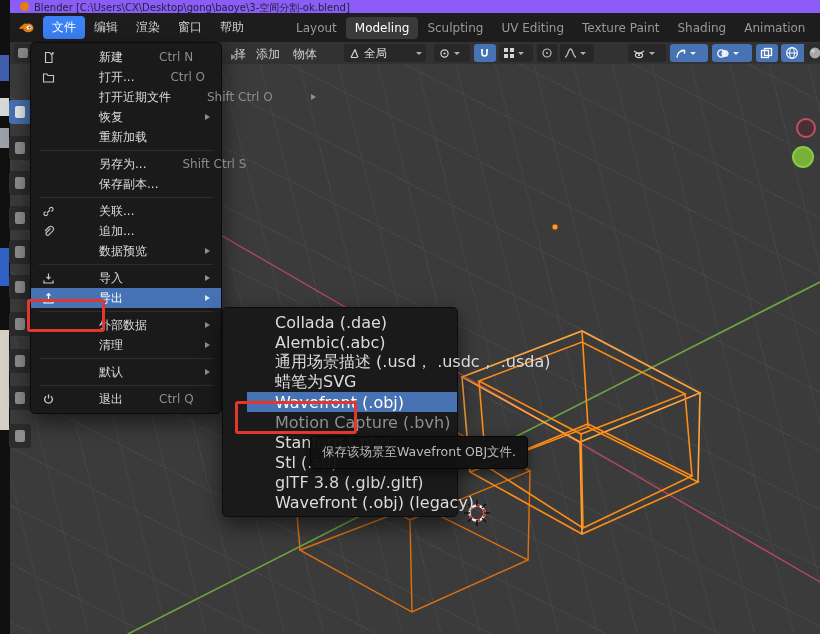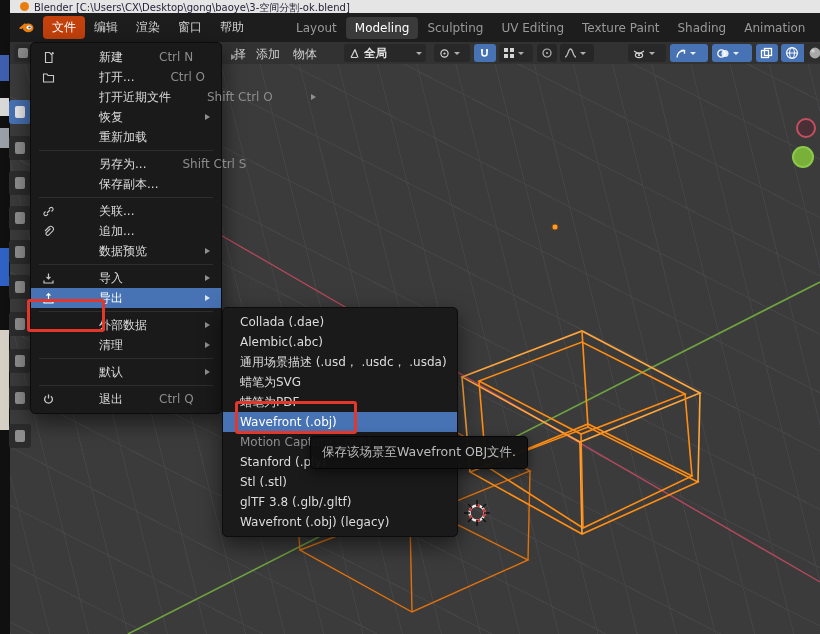--- a/index.html
+++ b/index.html
@@ -6,50 +6,50 @@
   html,body { background:#222; }
   .screen {
     position:relative; width:820px; height:634px; overflow:hidden;
     background:#1d1d1d; font-family:"DejaVu Sans","Liberation Sans",sans-serif;
     -webkit-font-smoothing:antialiased;
   }
   
   .sliver { position:absolute; left:0; top:0; width:10px; height:634px; background:#101010; z-index:1; }
   .sliver .b { position:absolute; left:0; width:9px; }
   
-  .titlebar { position:absolute; left:10px; top:0; right:0; height:13px; background:#e5e5e5;
+  .titlebar { position:absolute; left:10px; top:0; right:0; height:13px; background:#8b5cf6;
     display:flex; align-items:flex-start; gap:5px; padding:1px 0 0 10px; z-index:3; overflow:hidden; }
   .blender-logo-sm { width:9px; height:9px; border-radius:50%; background:#e87d0d; margin-top:1px; flex:0 0 auto; }
   .titlebar .ttl { font-size:10px; color:#24243a; white-space:nowrap; }
   
   .topbar { position:absolute; left:10px; top:13px; right:0; height:29px; background:#1d1d1d;
     display:flex; align-items:center; padding-left:8px; z-index:3; overflow:hidden; }
   .blender-logo { width:17px; height:13px; margin-right:8px; flex:0 0 auto; }
   .tmenu { font-size:12px; color:#cfcfcf; padding:3px 9px; border-radius:4px; white-space:nowrap; cursor:default; }
-  .tmenu.active { background:#c2410c; color:#fff; }
+  .tmenu.active { background:#3b82f6; color:#fff; }
   .tabs { display:flex; align-items:center; margin-left:34px; }
   .tab { font-size:12px; color:#999; padding:4px 9px; border-radius:4px; white-space:nowrap; }
   .tab.active { background:#3a3a3a; color:#fff; }
   .chev { width:0; height:0; border:3px solid transparent; border-top-color:#b0b0b0; margin-top:4px; }
   
   .viewport { position:absolute; left:10px; top:42px; right:0; bottom:0; background:#3b3b3b;
     background-image:
       repeating-linear-gradient(76deg,  #444446 0 1px, transparent 1px 38px),
       repeating-linear-gradient(207deg, #454547 0 1px, transparent 1px 52px);
     z-index:1; }
   .vp-svg { position:absolute; left:0; top:42px; z-index:2; pointer-events:none; }
   .gizmo-x { position:absolute; left:796px; top:118px; width:20px; height:20px; border-radius:50%;
     background:#4a3036; border:2.5px solid #c4505f; z-index:2; }
   .gizmo-y { position:absolute; left:792px; top:146px; width:22px; height:22px; border-radius:50%;
     background:#79b03a; border:2px solid #8cc94a; z-index:2; }
   
   .vheader { position:absolute; left:10px; top:42px; right:0; height:22px; background:#323232; z-index:4; }
   .vh-label { position:absolute; top:4px; font-size:12px; color:#d0d0d0; white-space:nowrap; }
   .hbtn { position:absolute; top:2px; height:18px; background:#282828; border-radius:3px;
-    display:flex; align-items:center; gap:3px; padding:0 4px;font-weight:bold; }
+    display:flex; align-items:center; gap:3px; padding:0 4px; }
   .hbtn.act { background:#4772b3; }
   .hbtn .txt { font-size:11.5px; color:#e2e2e2; white-space:nowrap; }
   .edit-type-btn { position:absolute; left:4px; top:2px; width:18px; height:18px; background:#2c2c2c; border-radius:3px; z-index:2;}
   .edit-type-btn::after { content:""; position:absolute; inset:4px; background:#8f8f8f; border-radius:2px; }
   
   .toolshelf { position:absolute; left:0; top:64px; width:34px; bottom:0; z-index:2; }
   .tool { position:absolute; left:9px; width:22px; height:24px; background:#2c2c2c; border-radius:3px; }
   .tool::after { content:""; position:absolute; inset:6px; background:#8f8f8f; border-radius:2px; }
   .tool.act { background:#4772b3; }
   .tool.act::after { background:#eaeaea; }
@@ -61,21 +61,21 @@
   .mi { height:20px; display:flex; align-items:center; padding:0 8px; font-size:12px; color:#dcdcdc;gap:36px; }
   .mi .ic { width:18px; margin-right:6px; display:flex; justify-content:center; flex:0 0 auto; }
   .mi .lb { white-space:nowrap; }
   .mi .sc { margin-left:auto; color:#8d8d8d; white-space:nowrap; }
   .mi .ar { width:10px; margin-left:auto; display:flex; justify-content:flex-end; flex:0 0 auto; }
   .mi .sc + .ar { margin-left:0; }
   .mi .ar i { width:0; height:0; border:3.5px solid transparent; border-left:5px solid #909090; display:block; }
   .mi.active { background:#4772b3; color:#fff; }
   .mi.active .ar i { border-left-color:#dce6f5; }
   .sep { height:1px; background:#2e2e2e; margin:3px 8px; }
-  .smi { height:20px; display:flex; align-items:center; padding:0 8px 0 17px; font-size:12px; color:#dcdcdc; white-space:nowrap; }
+  .smi { height:20px; display:flex; align-items:center; padding:0 8px 0 28px; font-size:16px; color:#dcdcdc; white-space:nowrap;margin-left:24px; }
   .smi.active { background:#4772b3; color:#fff; }
   .smi.dim { color:#8f8f8f; }
   
   .tooltip { position:absolute; left:310px; top:436px; background:rgba(18,18,18,.97);
     border:1px solid #060606; border-radius:4px; padding:7px 11px; font-size:12.5px; color:#bcbcbc;
     white-space:nowrap; z-index:12; box-shadow:0 4px 12px rgba(0,0,0,.5); }
   
   .anno { position:absolute; border:3.5px solid #e4372b; border-radius:3px; z-index:13; pointer-events:none; }
   .anno1 { left:27px; top:299px; width:78px; height:33px; }
   .anno2 { left:235px; top:401px; width:122px; height:33px; }
@@ -424,21 +424,20 @@
       <span class="sc">Ctrl Q</span>
       <span class="ar"></span>
     </div>
   </div>
 
   <div class="menu export-menu">
     <div class="smi">Collada (.dae)</div>
     <div class="smi">Alembic(.abc)</div>
     <div class="smi">通用场景描述 (.usd， .usdc， .usda)</div>
     <div class="smi">蜡笔为SVG</div>
-    <div class="smi">蜡笔为PDF</div>
     <div class="smi active">Wavefront (.obj)</div>
     <div class="smi dim">Motion Capture (.bvh)</div>
     <div class="smi">Stanford (.ply)</div>
     <div class="smi">Stl (.stl)</div>
     <div class="smi">glTF 3.8 (.glb/.gltf)</div>
     <div class="smi">Wavefront (.obj) (legacy)</div>
   </div>
 
   <div class="tooltip">保存该场景至Wavefront OBJ文件.</div>
 

